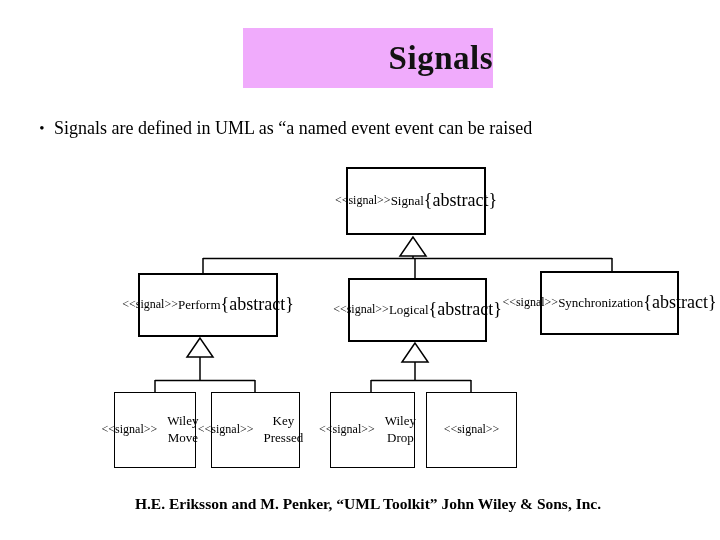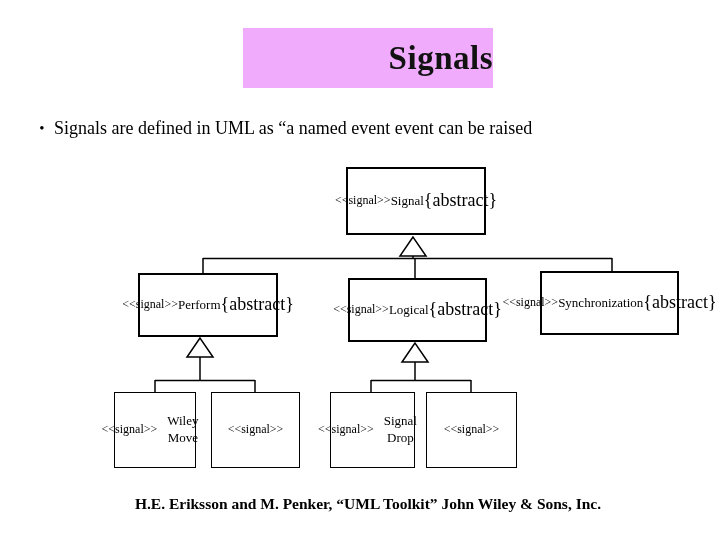--- a/index.html
+++ b/index.html
@@ -127,25 +127,26 @@
     <div class="qual">{abstract}</div>
   </div>
 
   <div class="node thin leaf" style="left:114px; top:392px; width:82px; height:76px;">
     <div class="stereo">&lt;&lt;signal&gt;&gt;</div>
     <div class="nname">Wiley Move</div>
   </div>
 
   <div class="node thin leaf" style="left:211px; top:392px; width:89px; height:76px;">
     <div class="stereo">&lt;&lt;signal&gt;&gt;</div>
+    <div class="nname">Key Pressed</div>
   </div>
 
   <div class="node thin leaf" style="left:330px; top:392px; width:85px; height:76px;">
     <div class="stereo">&lt;&lt;signal&gt;&gt;</div>
-    <div class="nname">Signal Drop</div>
+    <div class="nname">Wiley Drop</div>
   </div>
 
   <div class="node thin leaf" style="left:426px; top:392px; width:91px; height:76px;">
     <div class="stereo">&lt;&lt;signal&gt;&gt;</div>
   </div>
 
   <div class="footer-watermark" style="color: rgba(206, 92, 78, 0.55);">2011/03/16</div>
   <div class="footer-citation">H.E. Eriksson and M. Penker, “UML Toolkit” John Wiley &amp; Sons, Inc.</div>
 
 </div>

